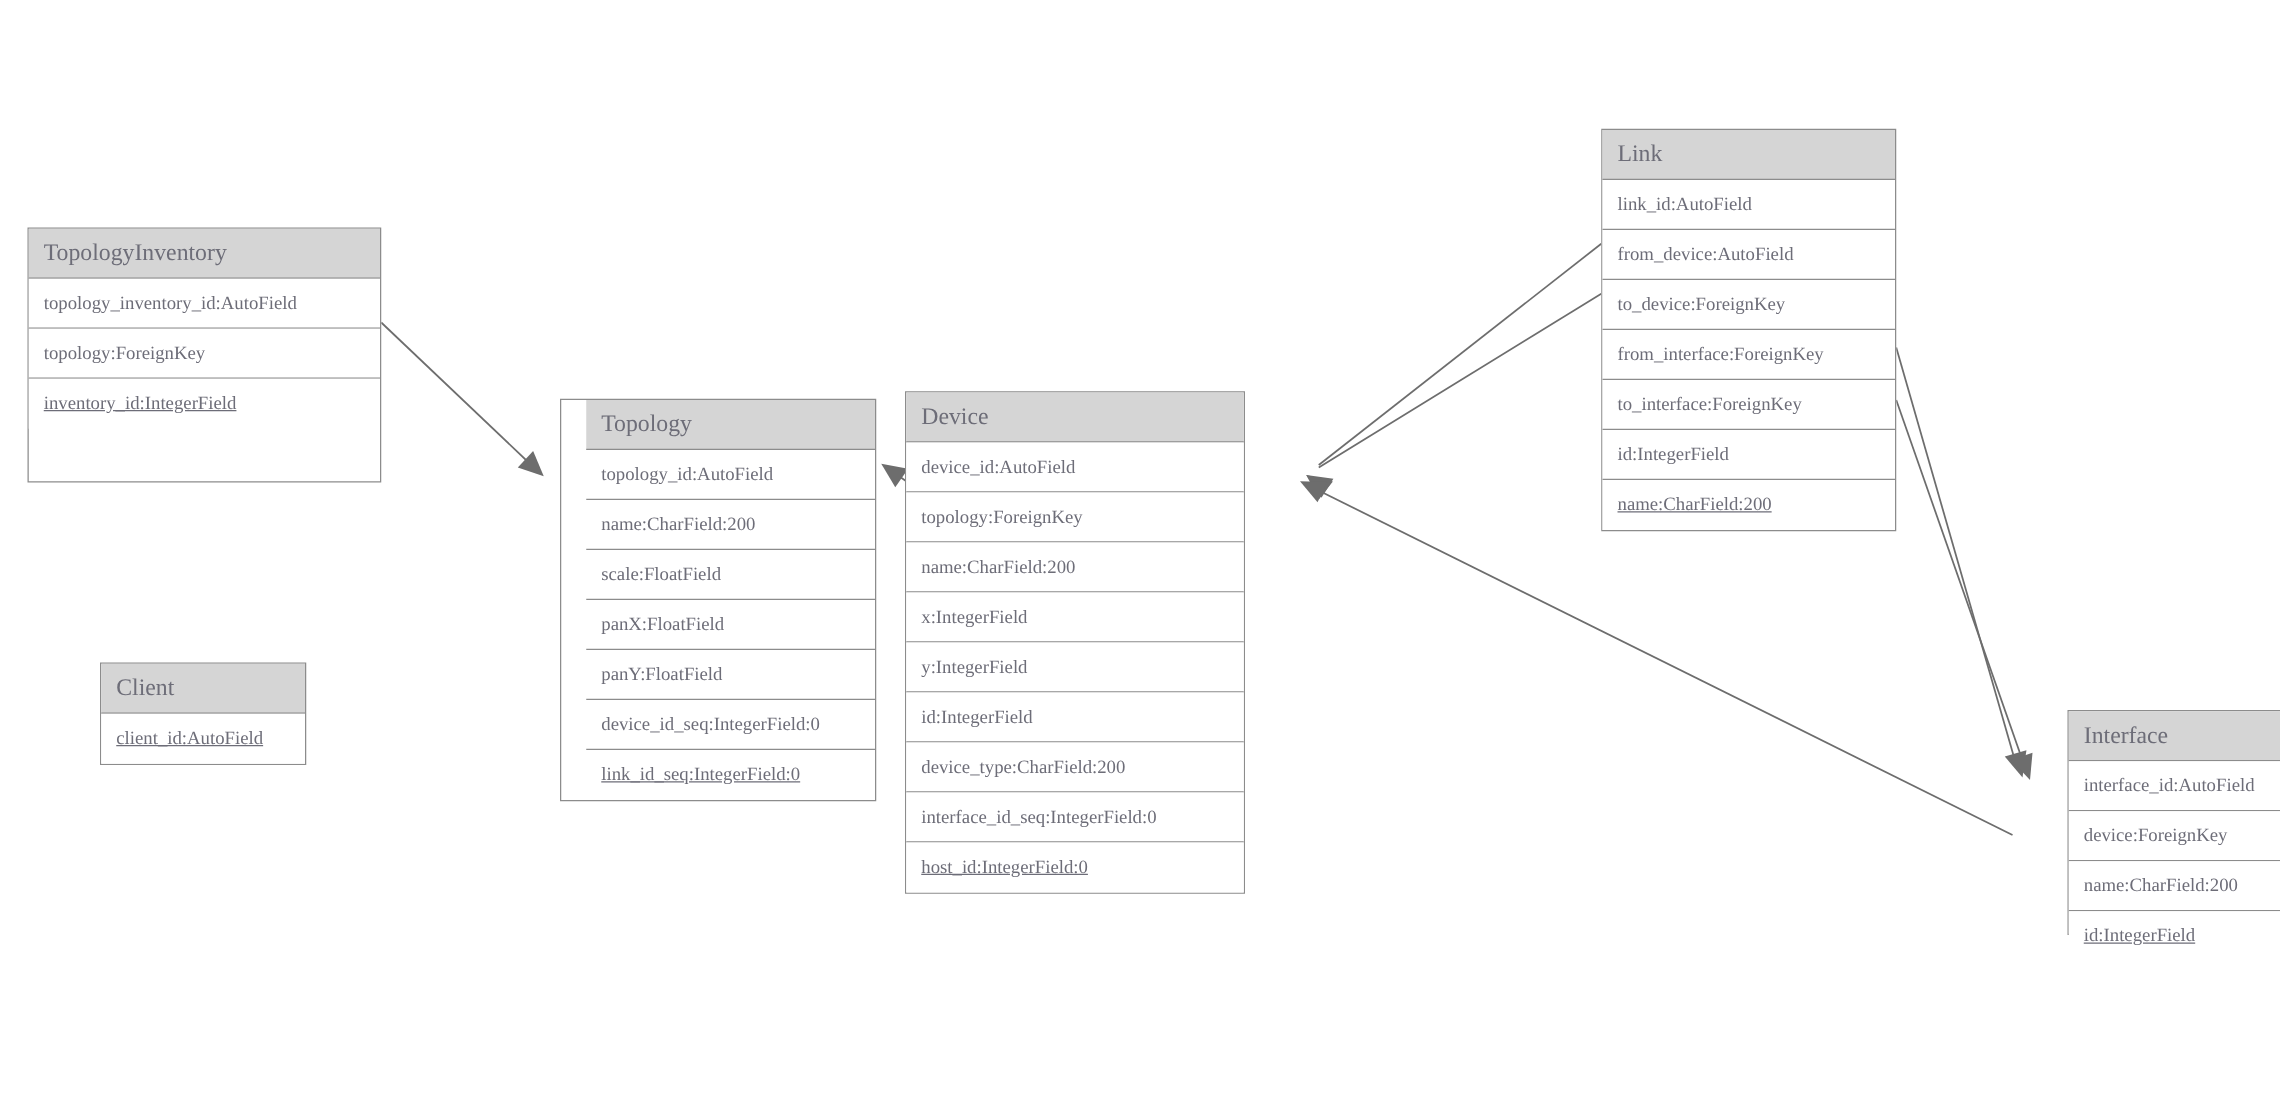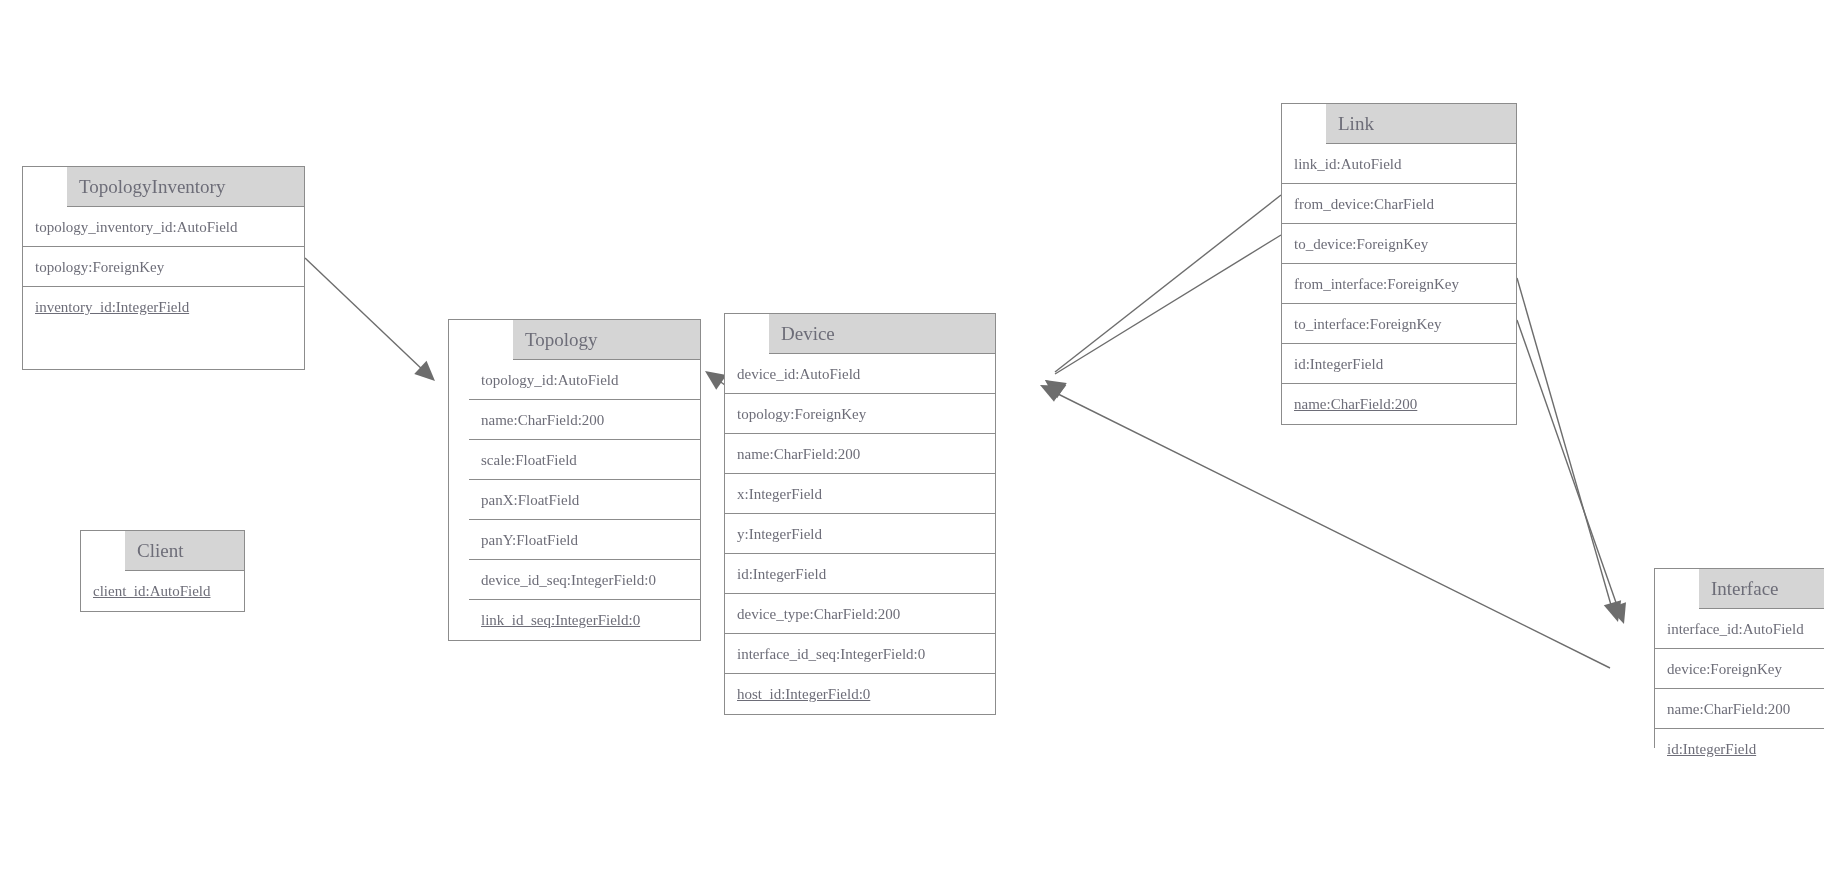--- a/index.html
+++ b/index.html
@@ -35,21 +35,20 @@
     box-sizing: border-box;
     height: 40px;
     line-height: 40px;
     background: #d5d5d5;
     border-bottom: 1px solid #8c8c8c;
     color: #6d6d78;
     font-size: 19px;
     padding: 0 0 0 12px;
     white-space: nowrap;
     overflow: hidden;
-    margin-left: 44px;
   }
   .entity-field {
     box-sizing: border-box;
     height: 40px;
     line-height: 40px;
     background: #ffffff;
     border-bottom: 1px solid #8c8c8c;
     color: #6d6d78;
     font-size: 15px;
     padding: 0 10px 0 12px;
@@ -77,21 +76,21 @@
       <path d="M 0 0 L -20 -9 L -20 9 Z" fill="#6d6d6d" transform="translate(1045,380) rotate(212)"></path>
       <path d="M 1517 278 L 1613 612" stroke="#6d6d6d" stroke-width="1.4" fill="none"></path>
       <path d="M 0 0 L -20 -9 L -20 9 Z" fill="#6d6d6d" transform="translate(1618,622) rotate(74)"></path>
       <path d="M 1517 320 L 1620 614" stroke="#6d6d6d" stroke-width="1.4" fill="none"></path>
       <path d="M 0 0 L -20 -9 L -20 9 Z" fill="#6d6d6d" transform="translate(1624,624) rotate(71)"></path>
       <path d="M 1610 668 L 1050 390" stroke="#6d6d6d" stroke-width="1.4" fill="none"></path>
       <path d="M 0 0 L -20 -9 L -20 9 Z" fill="#6d6d6d" transform="translate(1040,385) rotate(206)"></path>
     </svg>
 
   <div id="entities-layer">
-      <div class="entity" style="left: 22px; top: 166px; width: 283px; height: 204px;">
+      <div class="entity" style="left: 22px; top: 182px; width: 283px; height: 204px;">
         <div class="entity-header">TopologyInventory</div>
         <div class="entity-field">topology_inventory_id:AutoField</div>
         <div class="entity-field">topology:ForeignKey</div>
         <div class="entity-field last">inventory_id:IntegerField</div>
       </div>
       <div class="entity" style="left: 448px; top: 319px; width: 253px; height: 322px; padding-left: 20px;">
         <div class="entity-header">Topology</div>
         <div class="entity-field">topology_id:AutoField</div>
         <div class="entity-field">name:CharField:200</div>
         <div class="entity-field">scale:FloatField</div>
@@ -112,21 +111,21 @@
         <div class="entity-field">x:IntegerField</div>
         <div class="entity-field">y:IntegerField</div>
         <div class="entity-field">id:IntegerField</div>
         <div class="entity-field">device_type:CharField:200</div>
         <div class="entity-field">interface_id_seq:IntegerField:0</div>
         <div class="entity-field last">host_id:IntegerField:0</div>
       </div>
       <div class="entity" style="left: 1281px; top: 103px; width: 236px; height: 322px;">
         <div class="entity-header">Link</div>
         <div class="entity-field">link_id:AutoField</div>
-        <div class="entity-field">from_device:CharField</div>
+        <div class="entity-field">from_device:AutoField</div>
         <div class="entity-field">to_device:ForeignKey</div>
         <div class="entity-field">from_interface:ForeignKey</div>
         <div class="entity-field">to_interface:ForeignKey</div>
         <div class="entity-field">id:IntegerField</div>
         <div class="entity-field last">name:CharField:200</div>
       </div>
       <div class="entity" style="left: 1654px; top: 568px; width: 196px; height: 180px;">
         <div class="entity-header">Interface</div>
         <div class="entity-field">interface_id:AutoField</div>
         <div class="entity-field">device:ForeignKey</div>

